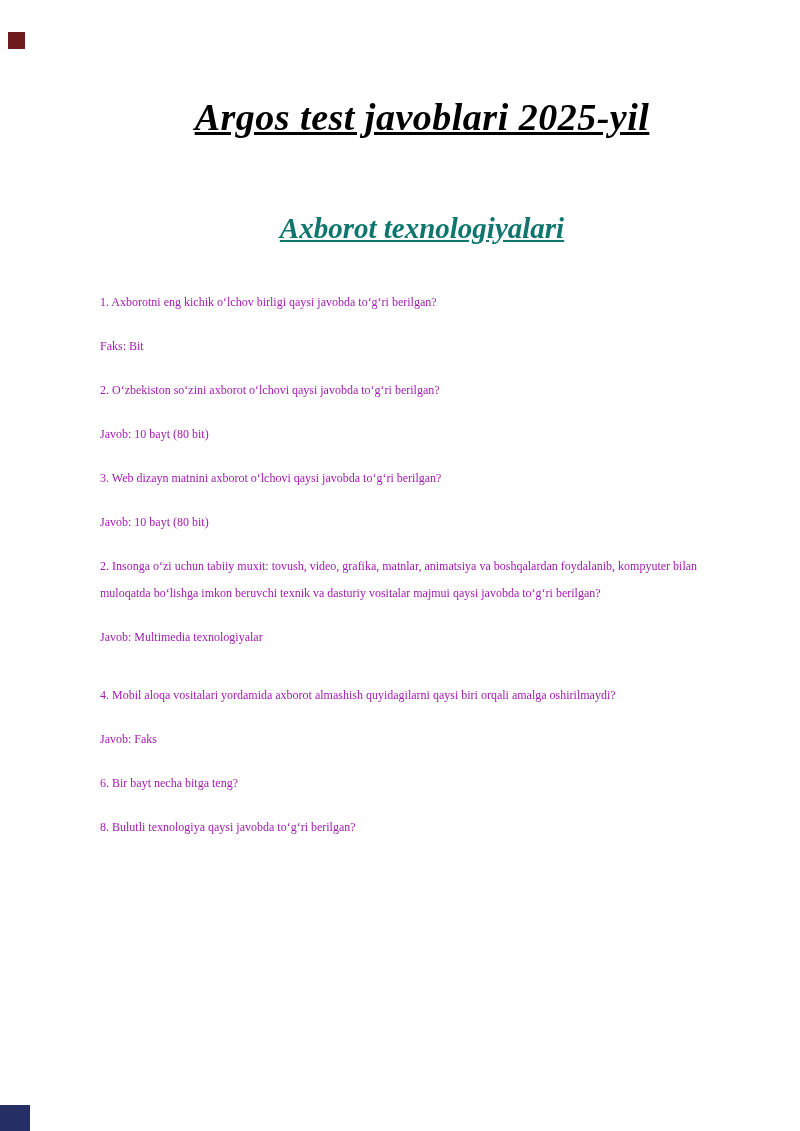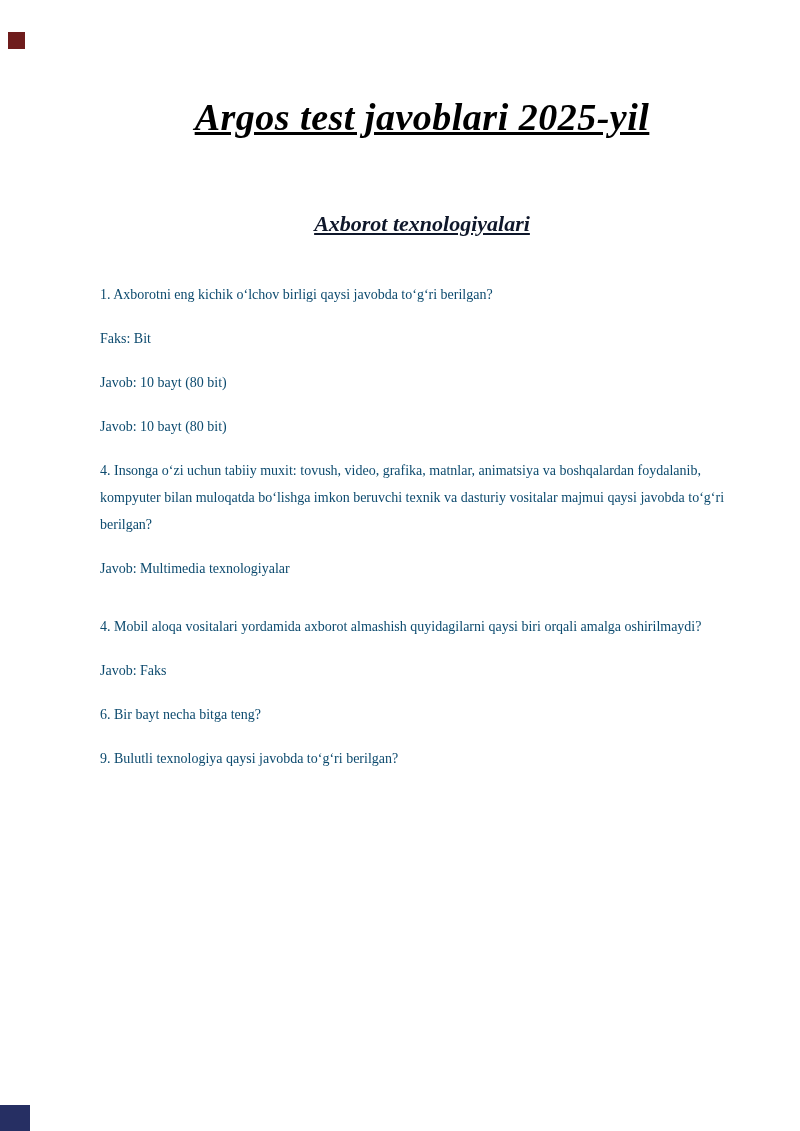--- a/index.html
+++ b/index.html
@@ -47,35 +47,35 @@
       font-weight: bold;
       font-style: italic;
       text-decoration: underline;
       line-height: 1.2;
       letter-spacing: 0.5px;
       color: #000000;
     }
 
     .section-title {
       text-align: center;
-      font-size: 22px;
+      font-size: 29px;
       font-weight: bold;
       font-style: italic;
       text-decoration: underline;
       line-height: 1.2;
       margin-top: 70px;
       margin-bottom: 44px;
-      color: #0f172a;
+      color: #0f766e;
     }
 
     .qa-list p {
-      font-size: 14px;
+      font-size: 12px;
       line-height: 27px;
       margin: 17px 0 17px 0;
-      color: #0c4a6e;
+      color: #a21caf;
     }
 
     .qa-list p.gap {
       margin-top: 31px;
     }
   </style>
 </head>
 <body>
 
 <div class="page">
@@ -86,25 +86,27 @@
 
   <div class="content">
 
     <h1 class="doc-title">Argos test javoblari 2025-yil</h1>
 
     <h2 class="section-title">Axborot texnologiyalari</h2>
 
     <div class="qa-list">
         <p class="question">1. Axborotni eng kichik o‘lchov birligi qaysi javobda to‘g‘ri berilgan?</p>
         <p class="answer">Faks: Bit</p>
+        <p class="question">2. O‘zbekiston so‘zini axborot o‘lchovi qaysi javobda to‘g‘ri berilgan?</p>
         <p class="answer">Javob: 10 bayt (80 bit)</p>
+        <p class="question">3. Web dizayn matnini axborot o‘lchovi qaysi javobda to‘g‘ri berilgan?</p>
         <p class="answer">Javob: 10 bayt (80 bit)</p>
-        <p class="question">4. Insonga o‘zi uchun tabiiy muxit: tovush, video, grafika, matnlar, animatsiya va boshqalardan foydalanib, kompyuter bilan muloqatda bo‘lishga imkon beruvchi texnik va dasturiy vositalar majmui qaysi javobda to‘g‘ri berilgan?</p>
+        <p class="question">2. Insonga o‘zi uchun tabiiy muxit: tovush, video, grafika, matnlar, animatsiya va boshqalardan foydalanib, kompyuter bilan muloqatda bo‘lishga imkon beruvchi texnik va dasturiy vositalar majmui qaysi javobda to‘g‘ri berilgan?</p>
         <p class="answer">Javob: Multimedia texnologiyalar</p>
         <p class="question gap">4. Mobil aloqa vositalari yordamida axborot almashish quyidagilarni qaysi biri orqali amalga oshirilmaydi?</p>
         <p class="answer">Javob: Faks</p>
         <p class="question">6. Bir bayt necha bitga teng?</p>
-        <p class="question">9. Bulutli texnologiya qaysi javobda to‘g‘ri berilgan?</p>
+        <p class="question">8. Bulutli texnologiya qaysi javobda to‘g‘ri berilgan?</p>
       </div>
 
   </div>
 
 </div>
 
 </body></html>

